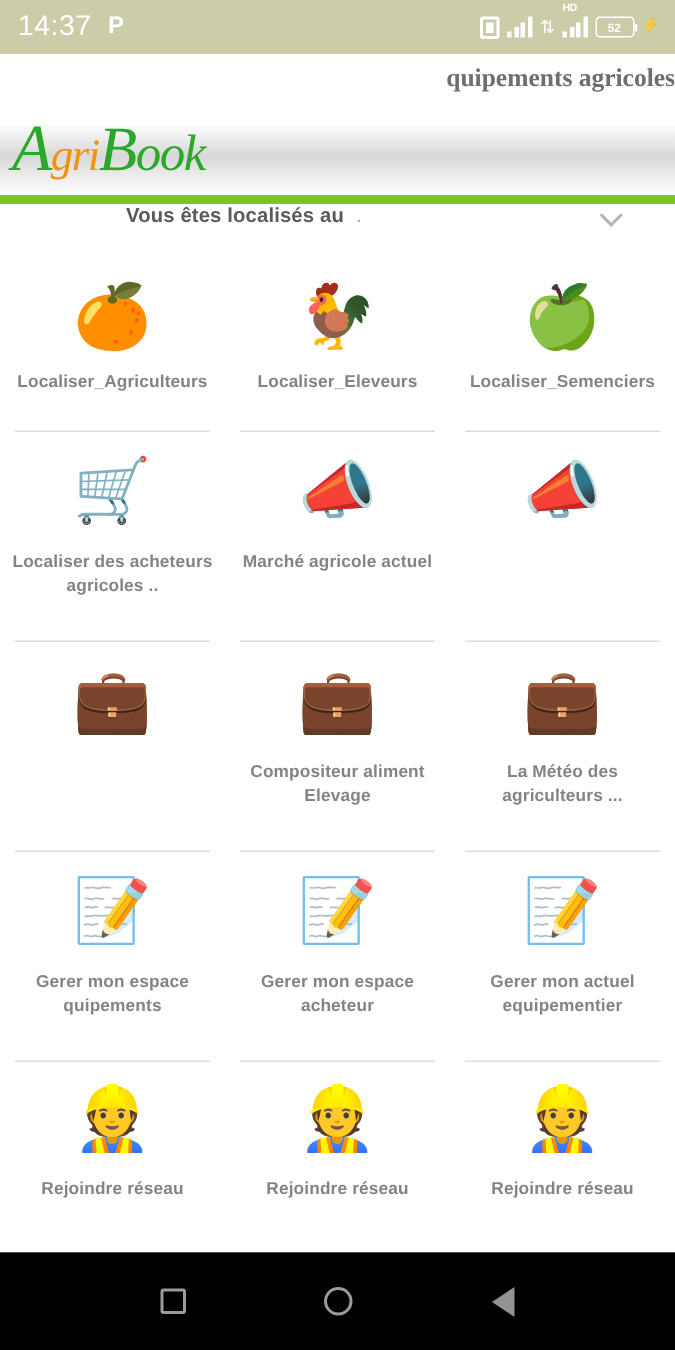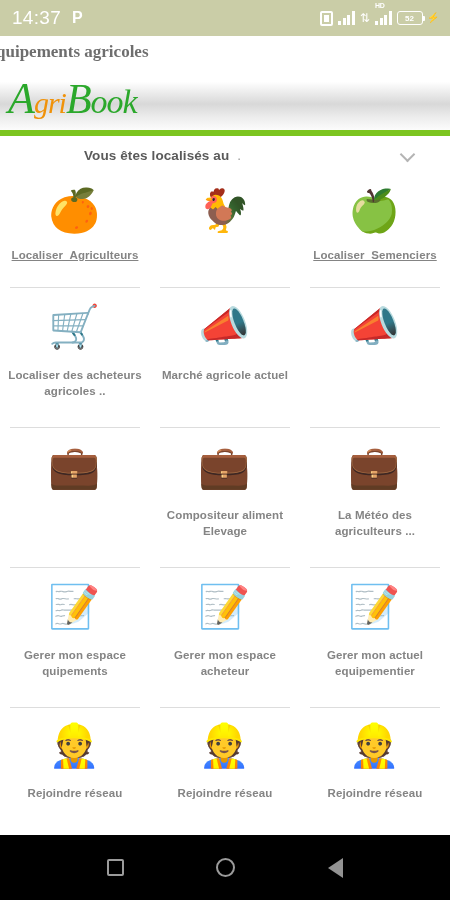--- a/index.html
+++ b/index.html
@@ -118,20 +118,21 @@
   .charge-bolt { color: #ffffff; font-size: 10px; line-height: 1; }
 
   
   .title-bar {
     height: 32px;
     background: #ffffff;
     display: flex;
     align-items: center;
     overflow: hidden;
     flex: 0 0 auto;
+    justify-content: flex-end;
   }
   .page-title {
     font-family: "Liberation Serif", serif;
     font-size: 17px;
     font-weight: bold;
     color: #6e6e6e;
     white-space: nowrap;
     margin-left: -4px;
   }
 
@@ -163,21 +164,21 @@
     height: 6px;
     background: #7cc520;
     flex: 0 0 auto;
   }
 
   
   .location-bar {
     height: 38px;
     background: #ffffff;
     display: flex;
-    align-items: center;
+    align-items: flex-start;
     flex: 0 0 auto;
     padding: 0 80px 0 0;
   }
   .location-text {
     flex: 0 0 auto;
     margin-left: 84px;
     font-size: 13.5px;
     font-weight: bold;
     color: #5a5a5a;
     letter-spacing: 0.1px;
@@ -249,21 +250,21 @@
     bottom: 0;
     left: 10px;
     right: 10px;
     height: 1px;
     background: #dddddd;
   }
 
   
   .row-1 { height: 110px; }
   .row-1 .cell-icon { padding-top: 10px; }
-  .row-1 .cell-label { padding-top: 14px; text-decoration: underline; }
+  .row-1 .cell-label { padding-top: 14px; }
 
   .row-2 { height: 140px; }
   .row-2 .cell-icon { padding-top: 22px; }
   .row-2 .cell-label { padding-top: 24px; }
 
   .row-3 { height: 140px; }
   .row-3 .cell-icon { padding-top: 22px; }
   .row-3 .cell-label { padding-top: 24px; }
 
   .row-4 { height: 140px; }
@@ -361,20 +362,21 @@
   <div class="grid">
 
     <div class="grid-row row-1">
       <div class="grid-cell">
         <span class="cell-icon">🍊</span>
         <span class="cell-label">Localiser_Agriculteurs</span>
         <span class="cell-rule"></span>
       </div>
       <div class="grid-cell">
         <span class="cell-icon">🐓</span>
+        <span class="cell-label">Localiser_Eleveurs</span>
         <span class="cell-rule"></span>
       </div>
       <div class="grid-cell">
         <span class="cell-icon">🍏</span>
         <span class="cell-label">Localiser_Semenciers</span>
         <span class="cell-rule"></span>
       </div>
     </div>
 
     <div class="grid-row row-2">

